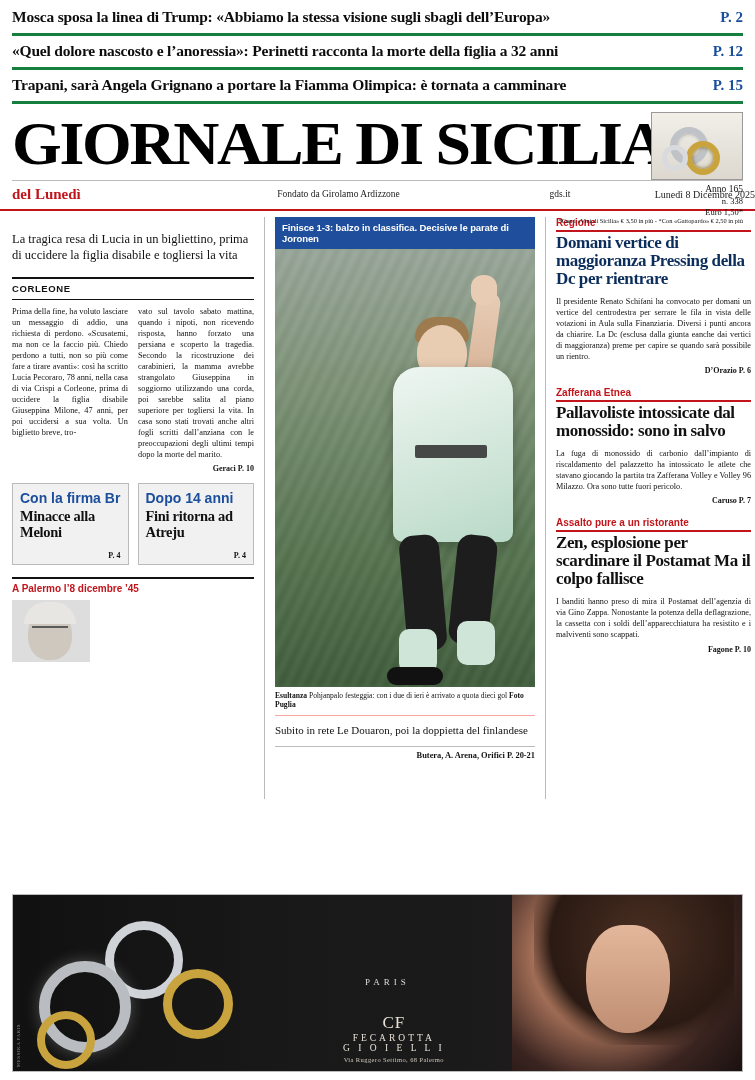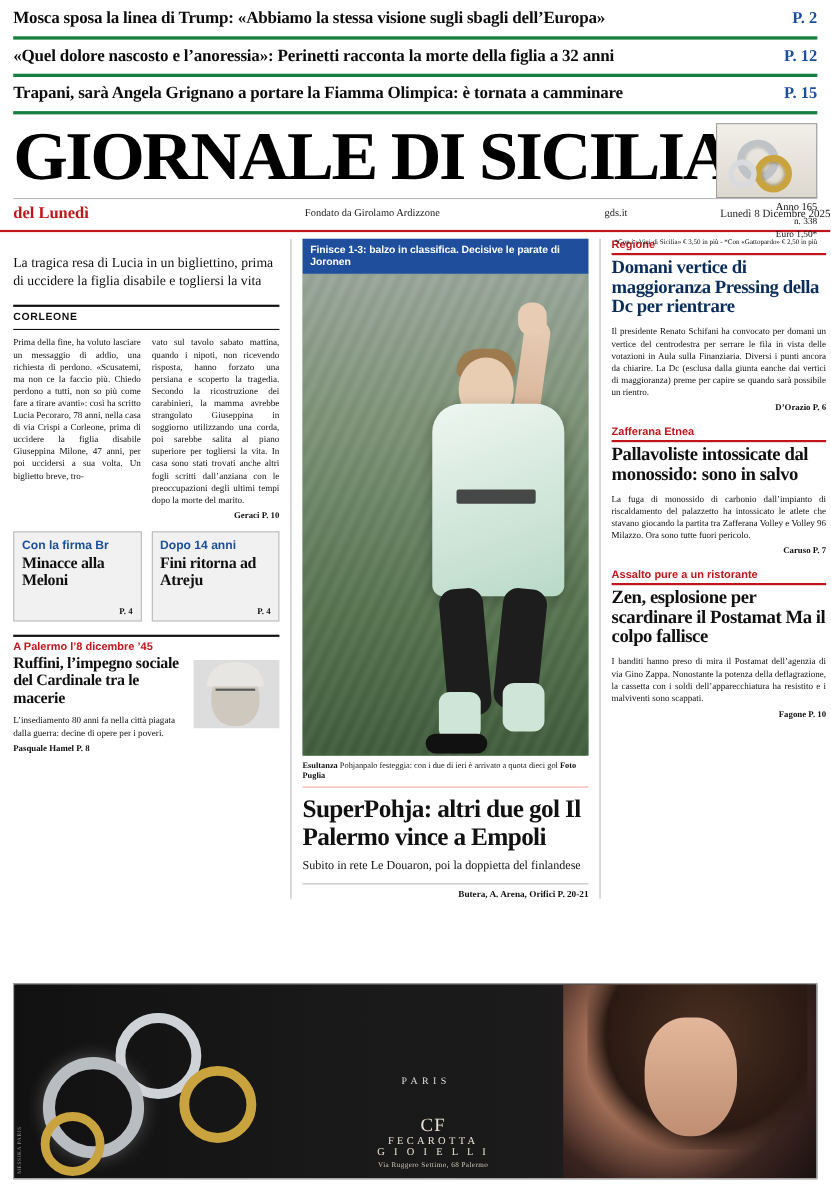--- a/index.html
+++ b/index.html
@@ -118,21 +118,21 @@
   }
   .byline { text-align: right; font-size: 8px; font-weight: bold; margin-top: 4px; }
   .byline .pg { color: #111; }
 
   .two-boxes { display: grid; grid-template-columns: 1fr 1fr; gap: 9px; margin-top: 10px; }
   .boxed {
     border: 1px solid #bbb; background: #f1f1f1; padding: 6px 7px 5px 7px; height: 82px; position: relative;
   }
   .boxed .bk {
     font-family: "Liberation Sans", sans-serif; font-weight: bold;
-    font-size: 11px; color: #1b4f9c; margin-bottom: 3px;
+    font-size: 14px; color: #1b4f9c; margin-bottom: 3px;
   }
   .boxed .bt {
     font-weight: bold; font-size: 14.5px; line-height: 1.06; letter-spacing: -0.3px;
   }
   .boxed .bp { position: absolute; right: 7px; bottom: 4px; font-size: 8px; font-weight: bold; }
 
   .bot-rule { border-top: 2px solid #111; margin-top: 12px; }
   .bottom-kicker { font-family:"Liberation Sans", sans-serif; font-weight:bold; font-size:10px; color:#c2151b; padding: 4px 0 2px 0; }
   .bottom-head { font-weight: bold; font-size: 14.5px; line-height: 1.08; letter-spacing:-0.3px; }
   .bottom-wrap { display: grid; grid-template-columns: 1fr 78px; gap: 8px; }
@@ -299,28 +299,20 @@
         <div class="boxed">
           <div class="bk">Dopo 14 anni</div>
           <div class="bt">Fini ritorna ad Atreju</div>
           <div class="bp">P. 4</div>
         </div>
       </div>
 
       <div class="bot-rule"></div>
       <div class="bottom-kicker">A Palermo l’8 dicembre ’45</div>
       <div class="bottom-wrap">
-        <div>
-          <div class="bottom-head">Ruffini, l’impegno sociale del Cardinale tra le macerie</div>
-          <div class="bottom-text">L’insediamento 80 anni fa nella città piagata dalla guerra: decine di opere per i poveri.</div>
-          <div class="bottom-byline">
-            <span>Pasquale Hamel</span>
-            <span>P. 8</span>
-          </div>
-        </div>
         <div class="portrait">
           <div class="face"></div>
             <div class="hair"></div>
             <div class="glass"></div>
         </div>
       </div>
     </div>
 
     <div class="vrule"></div>
 
@@ -336,21 +328,20 @@
           <div class="sponsor"></div>
         <div class="legL"></div>
           <div class="legR"></div>
         <div class="sockL"></div>
           <div class="sockR"></div>
           <div class="shoe"></div>
       </div>
       <div class="caption">
         <b>Esultanza</b><span> Pohjanpalo festeggia: con i due di ieri è arrivato a quota dieci gol </span><b>Foto Puglia</b>
       </div>
-      <div class="center-head">SuperPohja: altri due gol Il Palermo vince a Empoli</div>
       <div class="center-sub">Subito in rete Le Douaron, poi la doppietta del finlandese</div>
       <div class="center-byline">
         <span>Butera, A. Arena, Orifici</span>
         <span>P. 20-21</span>
       </div>
     </div>
 
     <div class="vrule"></div>
 
     <div class="col right">

